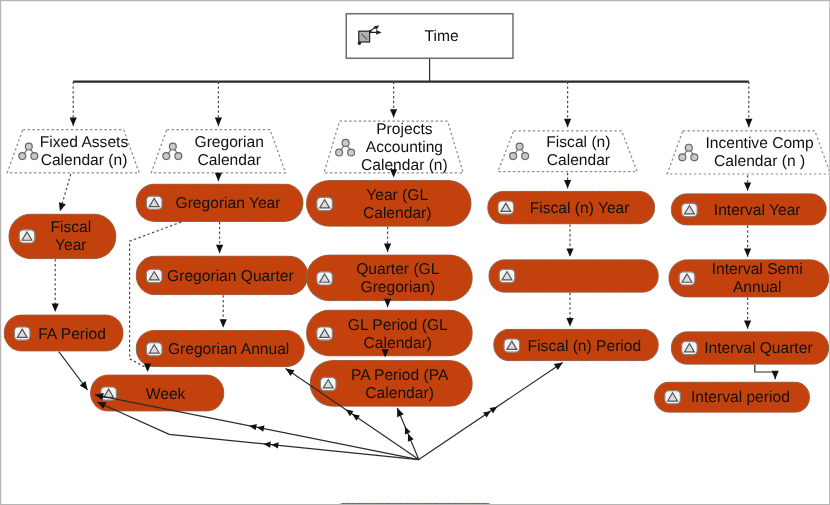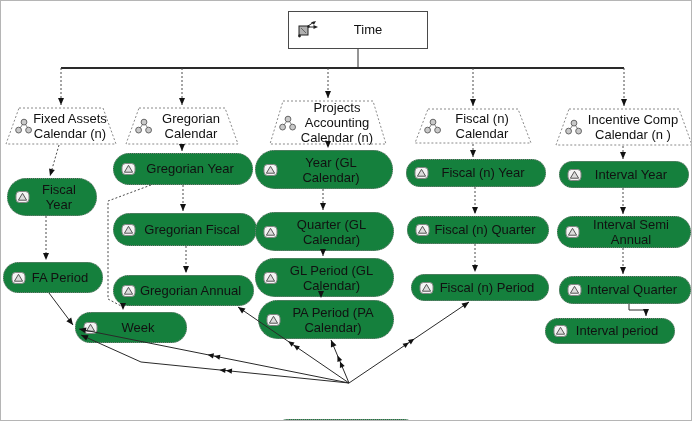--- a/index.html
+++ b/index.html
@@ -3,21 +3,21 @@
 <meta charset="utf-8">
 <style>
   html,body{margin:0;padding:0;background:#fff;}
   #canvas{
     position:relative;width:692px;height:421px;background:#fff;
     border:1px solid #b5b5b5;box-sizing:border-box;overflow:hidden;
     font-family:"Liberation Sans","DejaVu Sans",sans-serif;color:#111;
   }
   .root,.hdr,.lvl{position:absolute;box-sizing:border-box;z-index:2;font-size:13px;line-height:1.18;}
   .root{background:#fff;border:1.5px solid #4a4a4a;}
-  .lvl{background:#15803d;border:1px dotted #7f7f7f;border-radius:20px;}
+  .lvl{background:#c2410c;border:1px dotted #7f7f7f;border-radius:20px;}
   .hdr{background:transparent;}
   .bg{position:absolute;left:0;top:0;z-index:0;}
   .lbl{
     position:absolute;top:50%;transform:translateY(-50%);
     text-align:center;white-space:pre-line;z-index:1;
   }
   .lvl .lbl{left:18px;right:4px;}
   .hdr .lbl{left:22px;right:4px;}
   .root .lbl{left:24px;right:4px;}
   .icon{position:absolute;left:7px;top:50%;transform:translateY(-50%);line-height:0;z-index:1;}
@@ -128,21 +128,21 @@
           <rect x="1" y="1.5" width="13" height="11" rx="3.5" fill="#f4f4f4" stroke="#858585"></rect>
           <path d="M7.5 3.3 L11.6 10.2 L3.4 10.2 Z" fill="#dcdcdc" stroke="#555"></path>
         </svg></span>
       <span class="lbl">Gregorian Year</span>
     </div>
     <div class="lvl" style="left: 112px; top: 212px; width: 144px; height: 33px;">
       <span class="icon"><svg width="15" height="14" viewBox="0 0 15 14">
           <rect x="1" y="1.5" width="13" height="11" rx="3.5" fill="#f4f4f4" stroke="#858585"></rect>
           <path d="M7.5 3.3 L11.6 10.2 L3.4 10.2 Z" fill="#dcdcdc" stroke="#555"></path>
         </svg></span>
-      <span class="lbl">Gregorian Fiscal</span>
+      <span class="lbl">Gregorian Quarter</span>
     </div>
     <div class="lvl" style="left: 112px; top: 274px; width: 141px; height: 31px;">
       <span class="icon"><svg width="15" height="14" viewBox="0 0 15 14">
           <rect x="1" y="1.5" width="13" height="11" rx="3.5" fill="#f4f4f4" stroke="#858585"></rect>
           <path d="M7.5 3.3 L11.6 10.2 L3.4 10.2 Z" fill="#dcdcdc" stroke="#555"></path>
         </svg></span>
       <span class="lbl">Gregorian Annual</span>
     </div>
     <div class="lvl" style="left: 74px; top: 311px; width: 112px; height: 31px;">
       <span class="icon"><svg width="15" height="14" viewBox="0 0 15 14">
@@ -158,21 +158,21 @@
         </svg></span>
       <span class="lbl">Year (GL
 Calendar)</span>
     </div>
     <div class="lvl" style="left: 254px; top: 211px; width: 139px; height: 39px;">
       <span class="icon"><svg width="15" height="14" viewBox="0 0 15 14">
           <rect x="1" y="1.5" width="13" height="11" rx="3.5" fill="#f4f4f4" stroke="#858585"></rect>
           <path d="M7.5 3.3 L11.6 10.2 L3.4 10.2 Z" fill="#dcdcdc" stroke="#555"></path>
         </svg></span>
       <span class="lbl">Quarter (GL
-Calendar)</span>
+Gregorian)</span>
     </div>
     <div class="lvl" style="left: 254px; top: 257px; width: 139px; height: 39px;">
       <span class="icon"><svg width="15" height="14" viewBox="0 0 15 14">
           <rect x="1" y="1.5" width="13" height="11" rx="3.5" fill="#f4f4f4" stroke="#858585"></rect>
           <path d="M7.5 3.3 L11.6 10.2 L3.4 10.2 Z" fill="#dcdcdc" stroke="#555"></path>
         </svg></span>
       <span class="lbl">GL Period (GL
 Calendar)</span>
     </div>
     <div class="lvl" style="left: 257px; top: 299px; width: 136px; height: 39px; text-decoration: underline;">
@@ -188,21 +188,20 @@
           <rect x="1" y="1.5" width="13" height="11" rx="3.5" fill="#f4f4f4" stroke="#858585"></rect>
           <path d="M7.5 3.3 L11.6 10.2 L3.4 10.2 Z" fill="#dcdcdc" stroke="#555"></path>
         </svg></span>
       <span class="lbl">Fiscal (n) Year</span>
     </div>
     <div class="lvl" style="left: 406px; top: 215px; width: 142px; height: 28px;">
       <span class="icon"><svg width="15" height="14" viewBox="0 0 15 14">
           <rect x="1" y="1.5" width="13" height="11" rx="3.5" fill="#f4f4f4" stroke="#858585"></rect>
           <path d="M7.5 3.3 L11.6 10.2 L3.4 10.2 Z" fill="#dcdcdc" stroke="#555"></path>
         </svg></span>
-      <span class="lbl">Fiscal (n) Quarter</span>
     </div>
     <div class="lvl" style="left: 410px; top: 273px; width: 138px; height: 27px;">
       <span class="icon"><svg width="15" height="14" viewBox="0 0 15 14">
           <rect x="1" y="1.5" width="13" height="11" rx="3.5" fill="#f4f4f4" stroke="#858585"></rect>
           <path d="M7.5 3.3 L11.6 10.2 L3.4 10.2 Z" fill="#dcdcdc" stroke="#555"></path>
         </svg></span>
       <span class="lbl">Fiscal (n) Period</span>
     </div>
     <div class="lvl" style="left: 558px; top: 160px; width: 130px; height: 27px;">
       <span class="icon"><svg width="15" height="14" viewBox="0 0 15 14">

